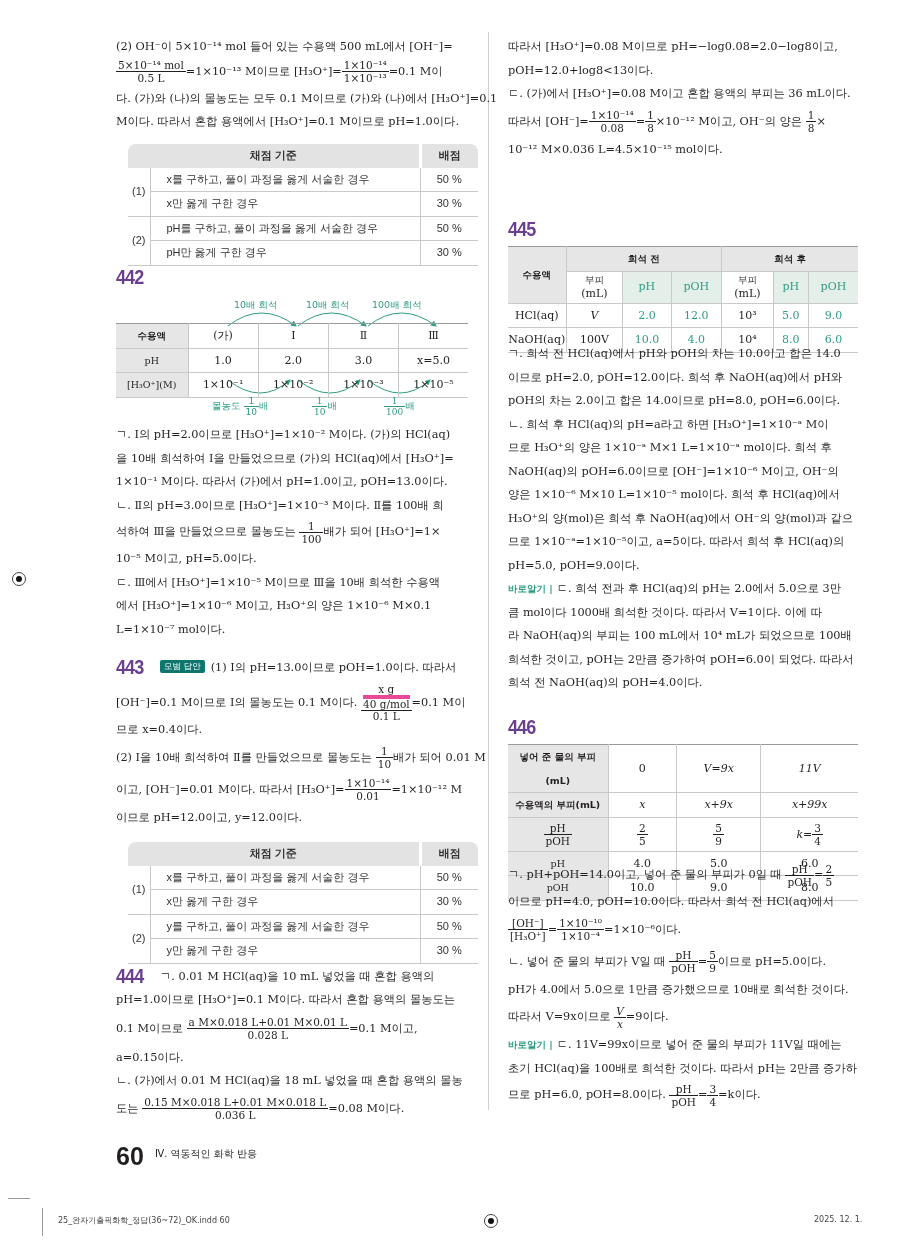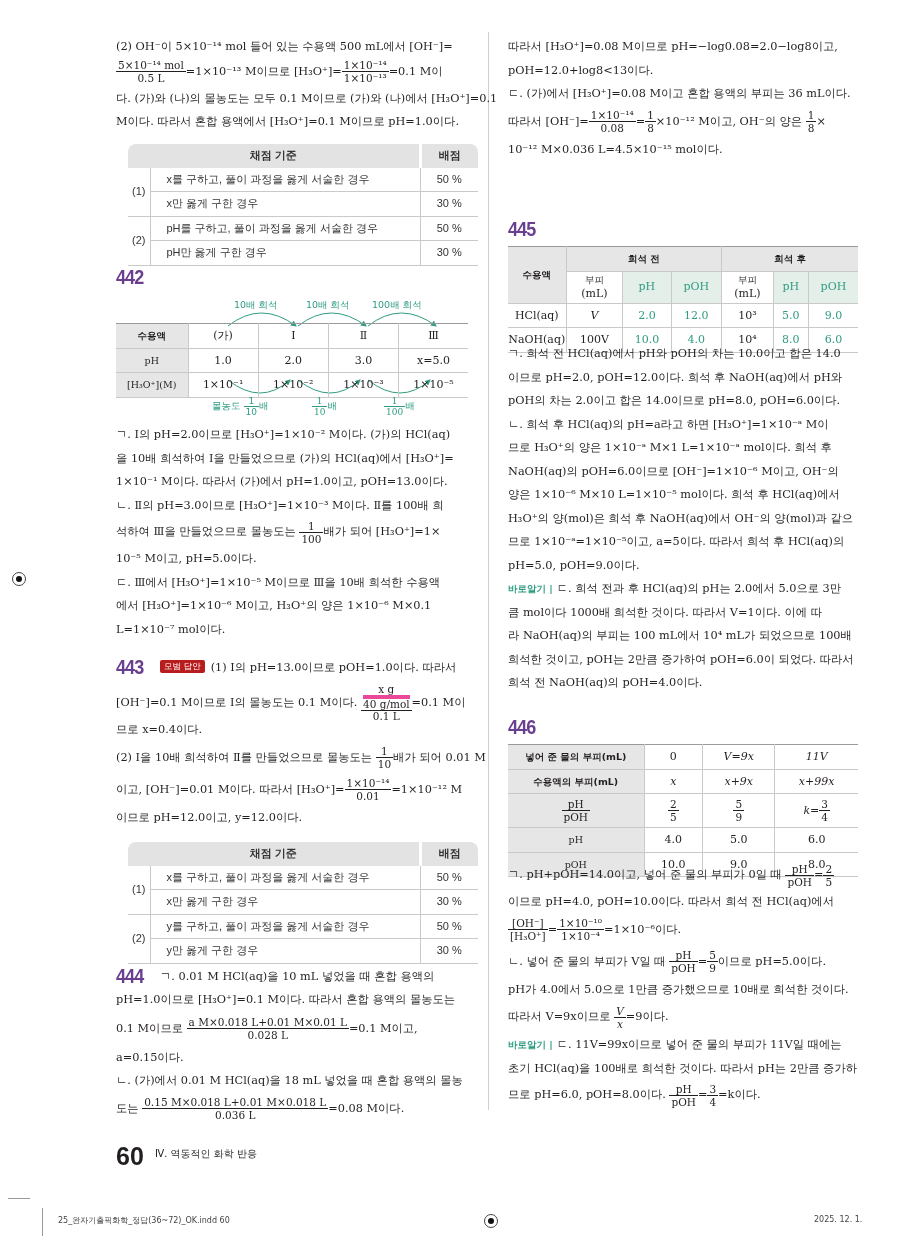--- a/index.html
+++ b/index.html
@@ -6,21 +6,21 @@
   html, body { width: 900px; height: 1243px; background: #ffffff; }
   body { position: relative; font-family: "DejaVu Serif", "Liberation Serif", serif; color: #231f20; overflow: hidden; }
   .col { position: absolute; top: 0; width: 360px; font-size: 11.3px; line-height: 23.5px; }
   .col-left { left: 116px; }
   .col-right { left: 508px; }
   .divider { position: absolute; left: 488px; top: 32px; width: 1px; height: 1078px; background: #cfcfcf; }
   .p { position: absolute; left: 0; width: 352px; }
   .line { white-space: nowrap; display: block; height: 23.5px; }
   .sans { font-family: "DejaVu Sans", "Liberation Sans", sans-serif; }
   .qnum { position: absolute; font-family: "Liberation Sans", "DejaVu Sans", sans-serif; font-weight: bold; font-size: 20px; color: #6b3f8f; letter-spacing: -1px; transform: scaleX(0.9); transform-origin: left; }
-  .badge { display: inline-block; background: #b91c1c; color: #fff; font-family: "DejaVu Sans", sans-serif; font-size: 8.5px; line-height: 13px; padding: 0 4px; border-radius: 2px; vertical-align: 2px; margin-right: 6px; }
+  .badge { display: inline-block; background: #0f766e; color: #fff; font-family: "DejaVu Sans", sans-serif; font-size: 8.5px; line-height: 13px; padding: 0 4px; border-radius: 2px; vertical-align: 2px; margin-right: 6px; }
   .green { color: #2f9c82; }
   .hint { color: #2f9c82; font-family: "DejaVu Sans", sans-serif; font-weight: bold; font-size: 9.5px; margin-right: 4px; }
   
   table { border-collapse: collapse; }
   .grade { position: absolute; left: 12px; width: 350px; font-family: Liberation Sans, sans-serif; font-size: 11px; }
   .grade th { background: #e3e3e3; font-weight: bold; height: 16px; color: #333; }
   .grade th.lead { border-top-left-radius: 8px; }
   .grade th.score { border-top-right-radius: 8px; border-left: 3px solid #fff; width: 58px; }
   .grade td { height: 15px; border-bottom: 1px solid #c9c9c9; color: #333; }
   .grade td.part { width: 22px; text-align: center; border-right: 1px solid #c9c9c9; }
@@ -271,21 +271,21 @@
     <span class="line">큼 mol이다 1000배 희석한 것이다. 따라서 V=1이다. 이에 따</span>
     <span class="line">라 NaOH(aq)의 부피는 100 mL에서 10⁴ mL가 되었으므로 100배</span>
     <span class="line">희석한 것이고, pOH는 2만큼 증가하여 pOH=6.0이 되었다. 따라서</span>
     <span class="line">희석 전 NaOH(aq)의 pOH=4.0이다.</span>
   </div>
 
   <div class="qnum" style="top:716px; left:0;">446</div>
   <table class="dtab" style="top:744px; left:0; width:350px;">
     <tbody>
         <tr class="topline">
-      <th class="hd" style="width:136px;height:18px;">넣어 준 물의 부피(mL)</th>
+      <th class="hd" style="width:100px;height:18px;">넣어 준 물의 부피(mL)</th>
       <td>0</td>
       <td style="font-style:italic">V=9x</td>
       <td style="font-style:italic">11V</td>
     </tr>
     <tr>
       <th class="hd" style="height:18px;">수용액의 부피(mL)</th>
       <td style="font-style:italic">x</td>
       <td style="font-style:italic">x+9x</td>
       <td style="font-style:italic">x+99x</td>
     </tr>

